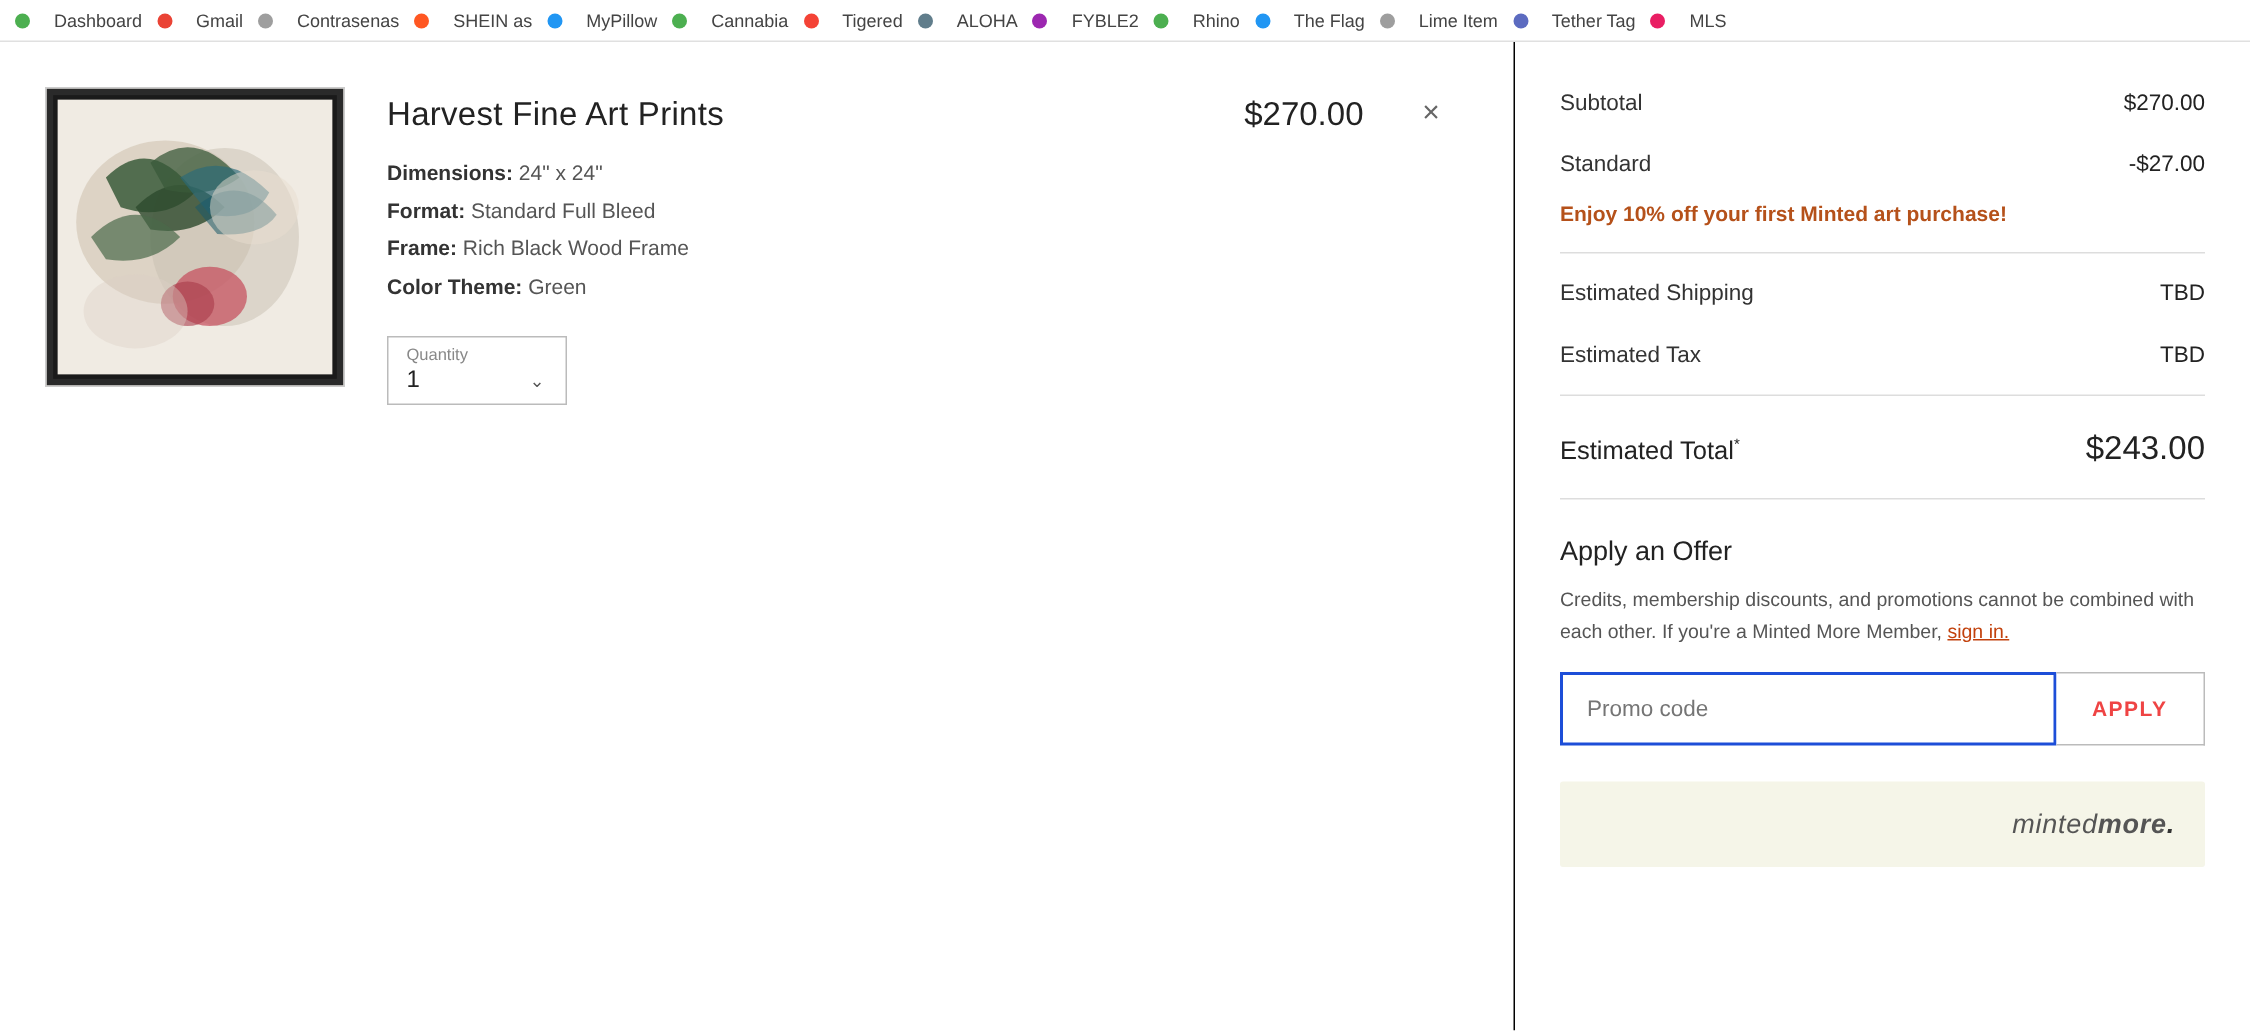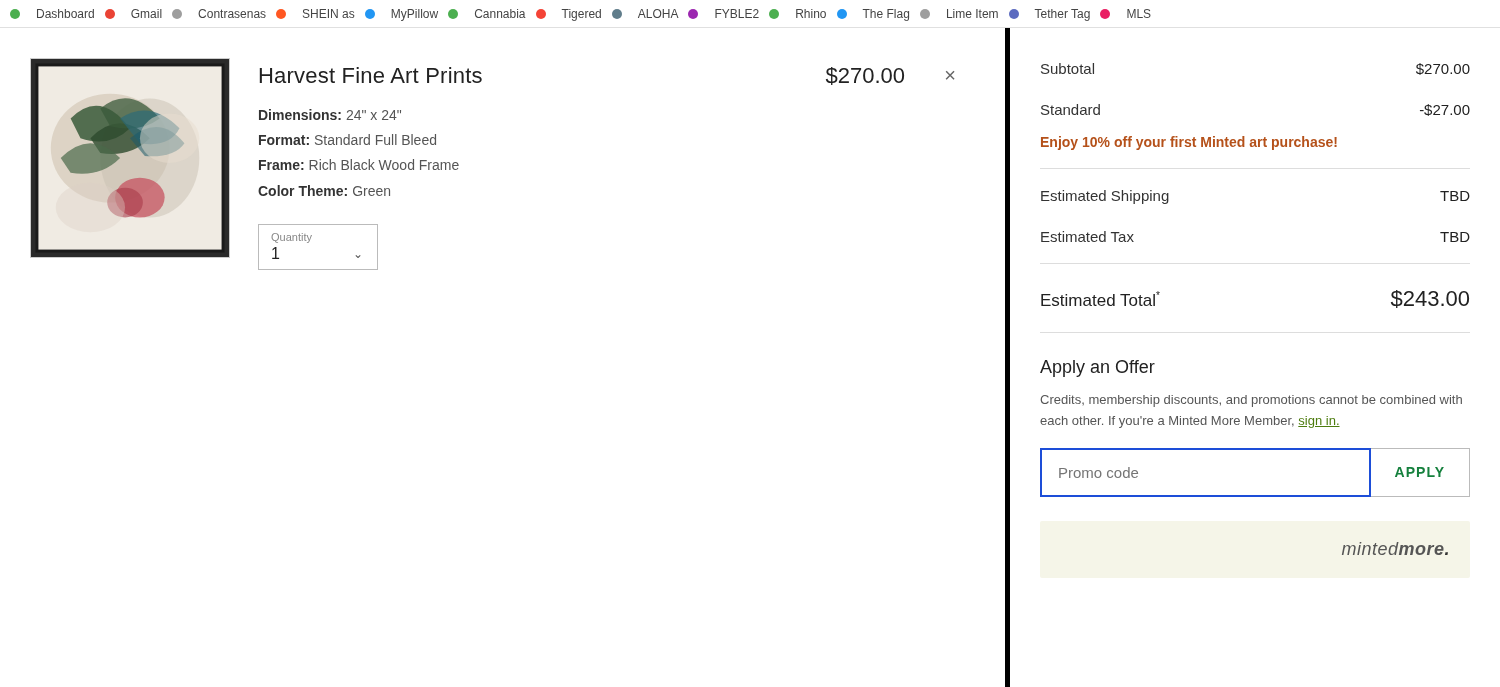--- a/index.html
+++ b/index.html
@@ -41,21 +41,21 @@
     .main-content {
       display: flex;
       width: 1500px;
       min-height: 659px;
     }
 
     
     .cart-section {
       flex: 1;
       padding: 30px 40px 30px 30px;
-      border-right: 5px solid #000000;
+      border-right: 1px solid #000000;
     }
 
     .cart-item {
       display: flex;
       align-items: flex-start;
       gap: 28px;
       position: relative;
     }
 
     .product-image-container {
@@ -244,21 +244,21 @@
     }
 
     .offer-description {
       font-size: 13px;
       color: #555;
       line-height: 1.6;
       margin-bottom: 4px;
     }
 
     .sign-in-link {
-      color: #4d7c0f;
+      color: #c2410c;
       text-decoration: underline;
       cursor: pointer;
       font-size: 13px;
     }
 
     .promo-input-row {
       display: flex;
       margin-top: 16px;
     }
 
@@ -272,21 +272,21 @@
       background: #fff;
     }
 
     .apply-btn {
       background: #fff;
       border: 1px solid #bbb;
       border-left: none;
       padding: 14px 24px;
       font-size: 14px;
       font-weight: 600;
-      color: #15803d;
+      color: #ef4444;
       cursor: pointer;
       letter-spacing: 1px;
       text-transform: uppercase;
     }
 
     .applied-code-row {
       display: flex;
       justify-content: space-between;
       align-items: center;
       margin-top: 12px;

